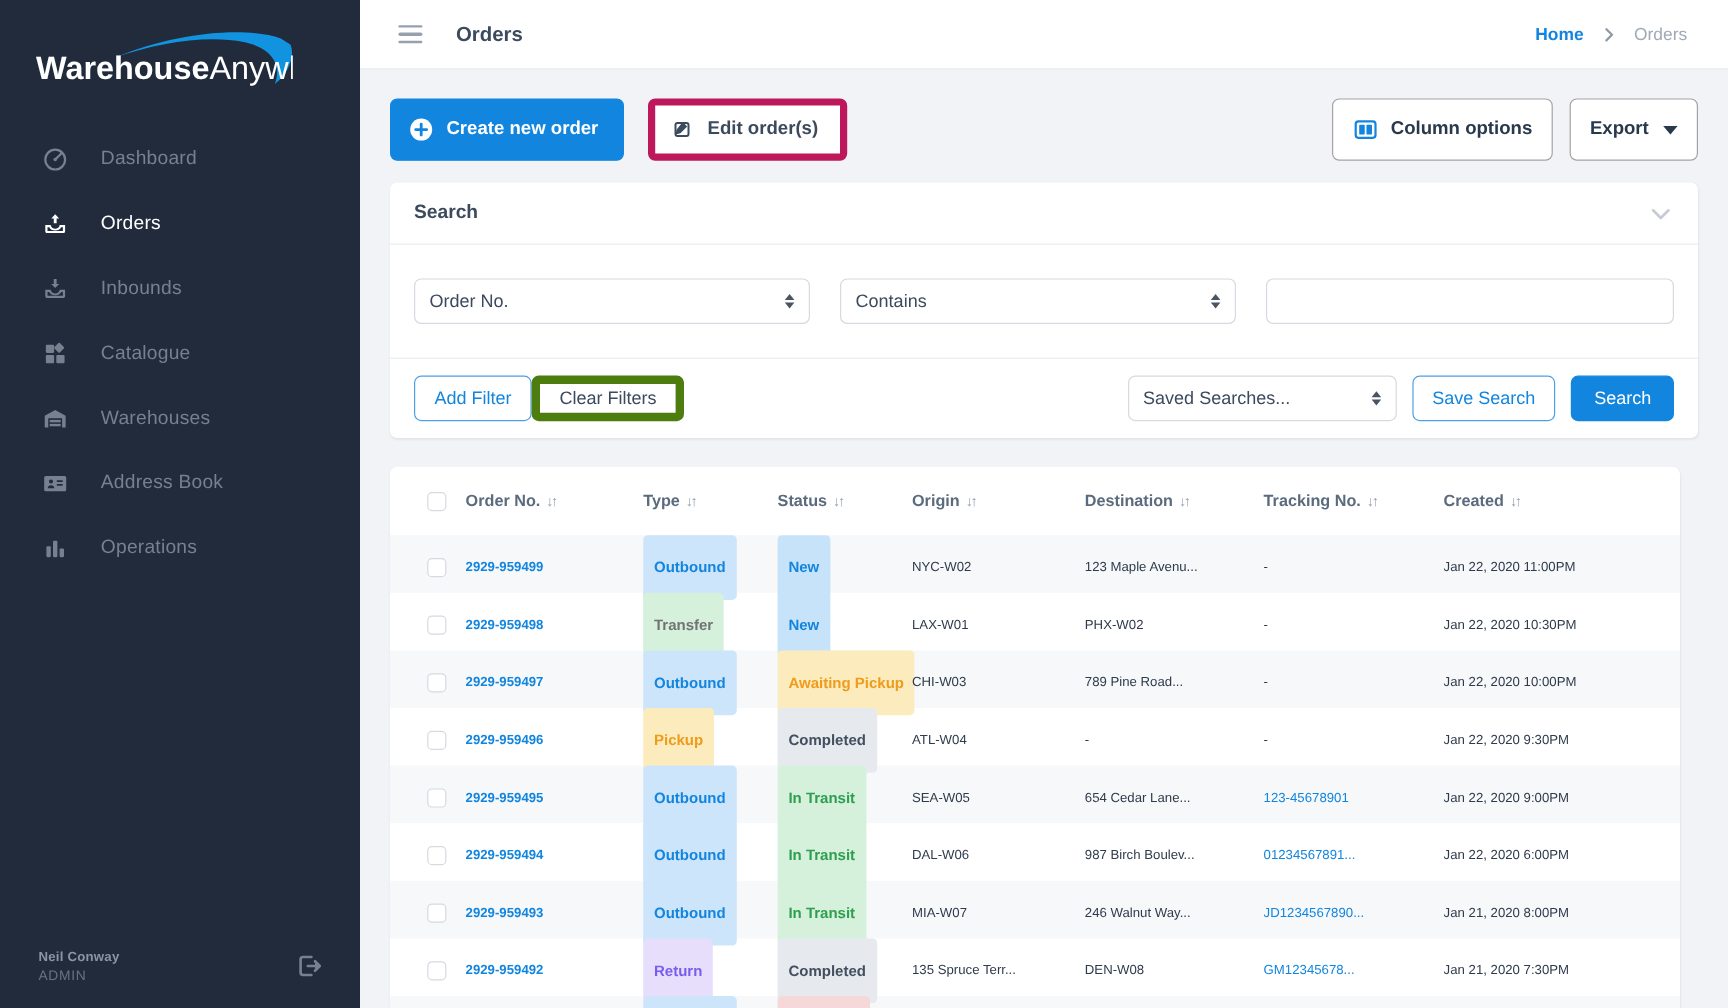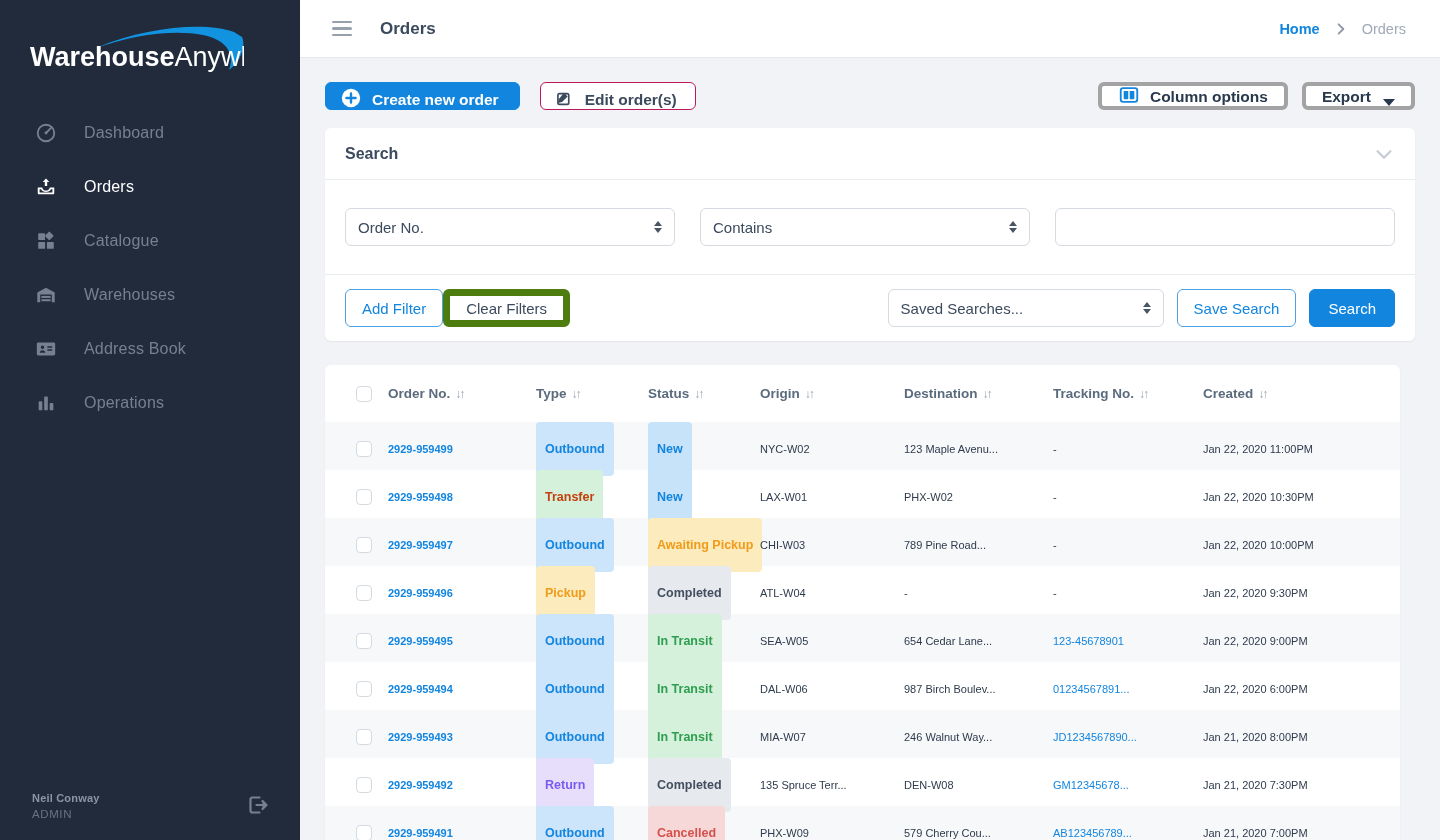--- a/index.html
+++ b/index.html
@@ -31,40 +31,40 @@
   .page-title { margin-left:26px; font-size:17px; font-weight:bold; color:#3c4a5d; }
   .crumbs { margin-left:auto; display:flex; align-items:center; gap:14px; font-size:14.5px; }
   .crumb-home { color:#1285df; font-weight:bold; cursor:pointer; }
   .crumb-sep svg { width:14px; height:14px; display:block; }
   .crumb-cur { color:#a0aab6; }
 
   .content { flex:1; padding:24px 25px 0 25px; overflow:hidden; }
 
   
   .toolbar { display:flex; align-items:center; margin-bottom:18px; }
-  .btn { height:28px; border-radius:6px; display:inline-flex; align-items:flex-end; font-size:15.5px; cursor:pointer; background:#fff; }
+  .btn { height:52px; border-radius:6px; display:inline-flex; align-items:center; font-size:15.5px; cursor:pointer; background:#fff; }
   .btn-primary { background:#1285df; color:#fff; padding:0 20px 0 14px; font-weight:bold; border:1px solid #1285df; }
   .btn-primary .bicon { margin-right:10px; display:flex; }
-  .btn-outline-gray { border:1px solid #be185d; color:#3c4a5d; padding:0 18px 0 14px; margin-left:20px; font-weight:bold; }
+  .btn-outline-gray { border:6px solid #be185d; color:#3c4a5d; padding:0 18px 0 14px; margin-left:20px; font-weight:bold; }
   .btn-outline-gray .bicon { margin-right:10px; display:flex; color:#3c4a5d; }
   .toolbar-right { margin-left:auto; display:flex; gap:14px; }
-  .btn-outline-blue { border:4px solid #a3a3a3; color:#29394d; padding:0 16px; font-weight:bold; }
+  .btn-outline-blue { border:1px solid #a3a3a3; color:#29394d; padding:0 16px; font-weight:bold; }
   .btn-outline-blue .bicon { margin-right:10px; display:flex; }
   .caret-down { width:0; height:0; border-left:6px solid transparent; border-right:6px solid transparent; border-top:7px solid #29394d; margin-left:12px; }
 
   
   .card { background:#fff; border-radius:6px; box-shadow:0 1px 2px rgba(16,24,40,.06); }
   .search-head { height:52px; display:flex; align-items:center; padding:0 20px; border-bottom:1px solid #e9ecef; }
   .search-title { font-size:16px; font-weight:bold; color:#3c4a5d; }
   .collapse-chev { margin-left:auto; cursor:pointer; display:flex; }
   .filters { display:flex; gap:25px; padding:28px 20px; }
   .select-box, .text-input { height:38px; border:1px solid #d4dae0; border-radius:6px; background:#fff; display:flex; align-items:center; padding:0 12px; font-size:15px; color:#3c4a5d; }
   .select-box { cursor:pointer; }
   .select-box .sel-label { flex:1; }
-  .w-330 { width:330px; } .w-265 { width:276px; }
+  .w-330 { width:330px; } .w-265 { width:224px; }
   .text-input { flex:1; }
   .spin { display:flex; flex-direction:column; align-items:center; gap:2px; margin-left:8px; }
   .spin .up { width:0; height:0; border-left:4px solid transparent; border-right:4px solid transparent; border-bottom:5px solid #4a5563; }
   .spin .dn { width:0; height:0; border-left:4px solid transparent; border-right:4px solid transparent; border-top:5px solid #4a5563; }
   .filter-actions { display:flex; align-items:flex-start; padding:14px 20px; border-top:1px solid #e9ecef; }
   .btn-sm { height:38px; border-radius:6px; font-size:15px; display:inline-flex; align-items:center; padding:0 16px; cursor:pointer; background:#fff; }
   .b-blue-outline { border:1px solid #4da0e6; color:#1285df; }
   .b-gray-outline { border:7px solid #4d7c0f; color:#3c4a5d; margin-left:0; }
   .fa-right { margin-left:auto; display:flex; align-items:center; gap:13px; }
   .b-solid { background:#1285df; color:#fff; border:1px solid #1285df; padding:0 18px; }
@@ -108,20 +108,29 @@
       <span class="lbl">Dashboard</span>
     </div>
     <div class="nav-item active">
       <span class="nicon">
         <svg viewBox="0 0 24 24" fill="currentColor">
             <path d="M12 2.8 L15.6 6.6 H13.3 V11 H10.7 V6.6 H8.4 Z"></path>
             <path d="M3 12.5 h4.9 c.3 2 2 3.4 4.1 3.4 s3.8-1.4 4.1-3.4 H21 v6 c0 .8-.6 1.4-1.4 1.4 H4.4 C3.6 19.9 3 19.3 3 18.5 Z M5 14.5 v3.4 h14 v-3.4 h-1.6 c-.9 1.9-2.9 3-5.4 3 s-4.5-1.1-5.4-3 Z"></path>
           </svg>
       </span>
       <span class="lbl">Orders</span>
+    </div>
+    <div class="nav-item">
+      <span class="nicon">
+        <svg viewBox="0 0 24 24" fill="currentColor">
+            <path d="M12 11 L8.4 7.2 H10.7 V2.8 H13.3 V7.2 H15.6 Z"></path>
+            <path d="M3 12.5 h4.9 c.3 2 2 3.4 4.1 3.4 s3.8-1.4 4.1-3.4 H21 v6 c0 .8-.6 1.4-1.4 1.4 H4.4 C3.6 19.9 3 19.3 3 18.5 Z M5 14.5 v3.4 h14 v-3.4 h-1.6 c-.9 1.9-2.9 3-5.4 3 s-4.5-1.1-5.4-3 Z"></path>
+          </svg>
+      </span>
+      <span class="lbl">Inbounds</span>
     </div>
     <div class="nav-item">
       <span class="nicon">
         <svg viewBox="0 0 24 24" fill="currentColor">
             <rect x="3.5" y="3.5" width="7.5" height="7.5" rx="1"></rect>
             <rect x="3.5" y="13" width="7.5" height="7.5" rx="1"></rect>
             <rect x="13" y="13" width="7.5" height="7.5" rx="1"></rect>
             <rect x="12.1" y="2.8" width="7" height="7" rx="1" transform="rotate(45 15.6 6.3)"></rect>
           </svg>
       </span>
@@ -319,21 +328,21 @@
     <div class="cell">123 Maple Avenu...</div>
     <div class="cell">-</div>
     <div class="cell">Jan 22, 2020 11:00PM</div>
   </div>
 
   <div class="tgrid trow">
     <div>
               <div class="checkbox"></div>
             </div>
     <div class="cell order-link">2929-959498</div>
-    <div><span class="badge" style="background: rgb(213, 240, 219); color: #c2410c;">Transfer</span></div>
+    <div><span class="badge" style="background: rgb(213, 240, 219); color: #737373;">Transfer</span></div>
     <div><span class="badge" style="background: rgb(199, 227, 249); color: rgb(18, 133, 223);">New</span></div>
     <div class="cell">LAX-W01</div>
     <div class="cell">PHX-W02</div>
     <div class="cell">-</div>
     <div class="cell">Jan 22, 2020 10:30PM</div>
   </div>
 
   <div class="tgrid trow stripe">
     <div>
               <div class="checkbox"></div>

